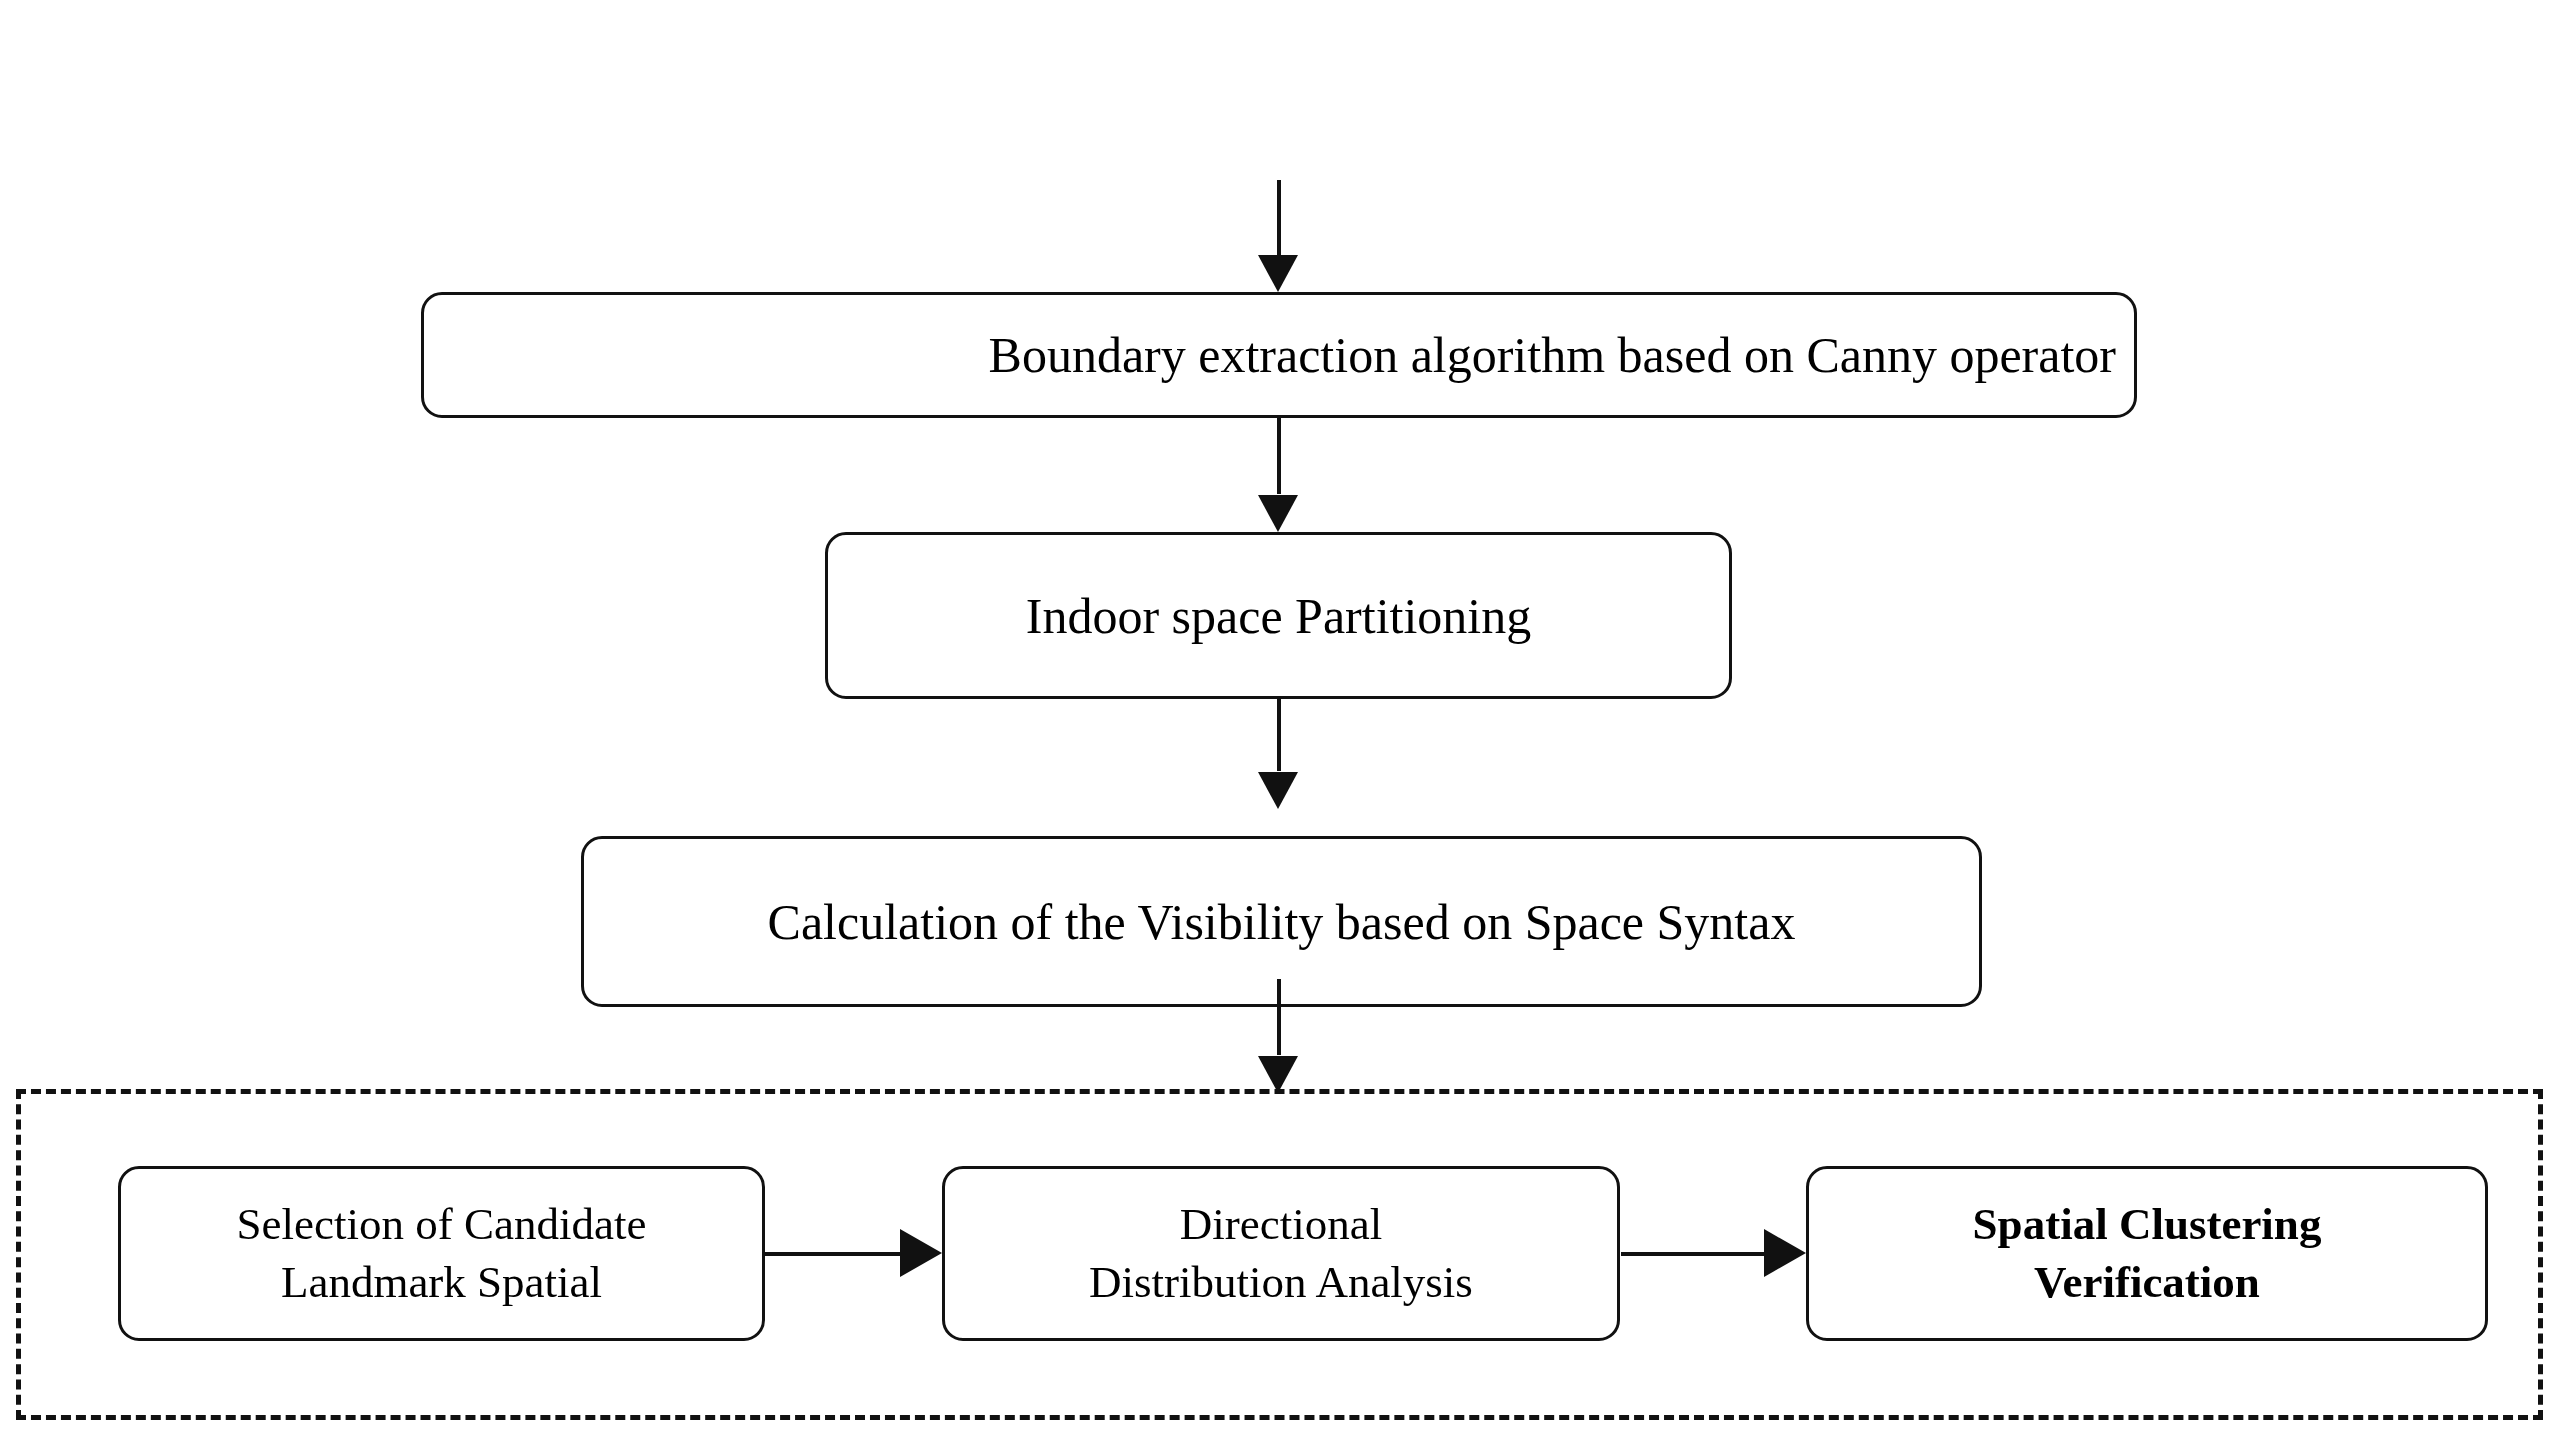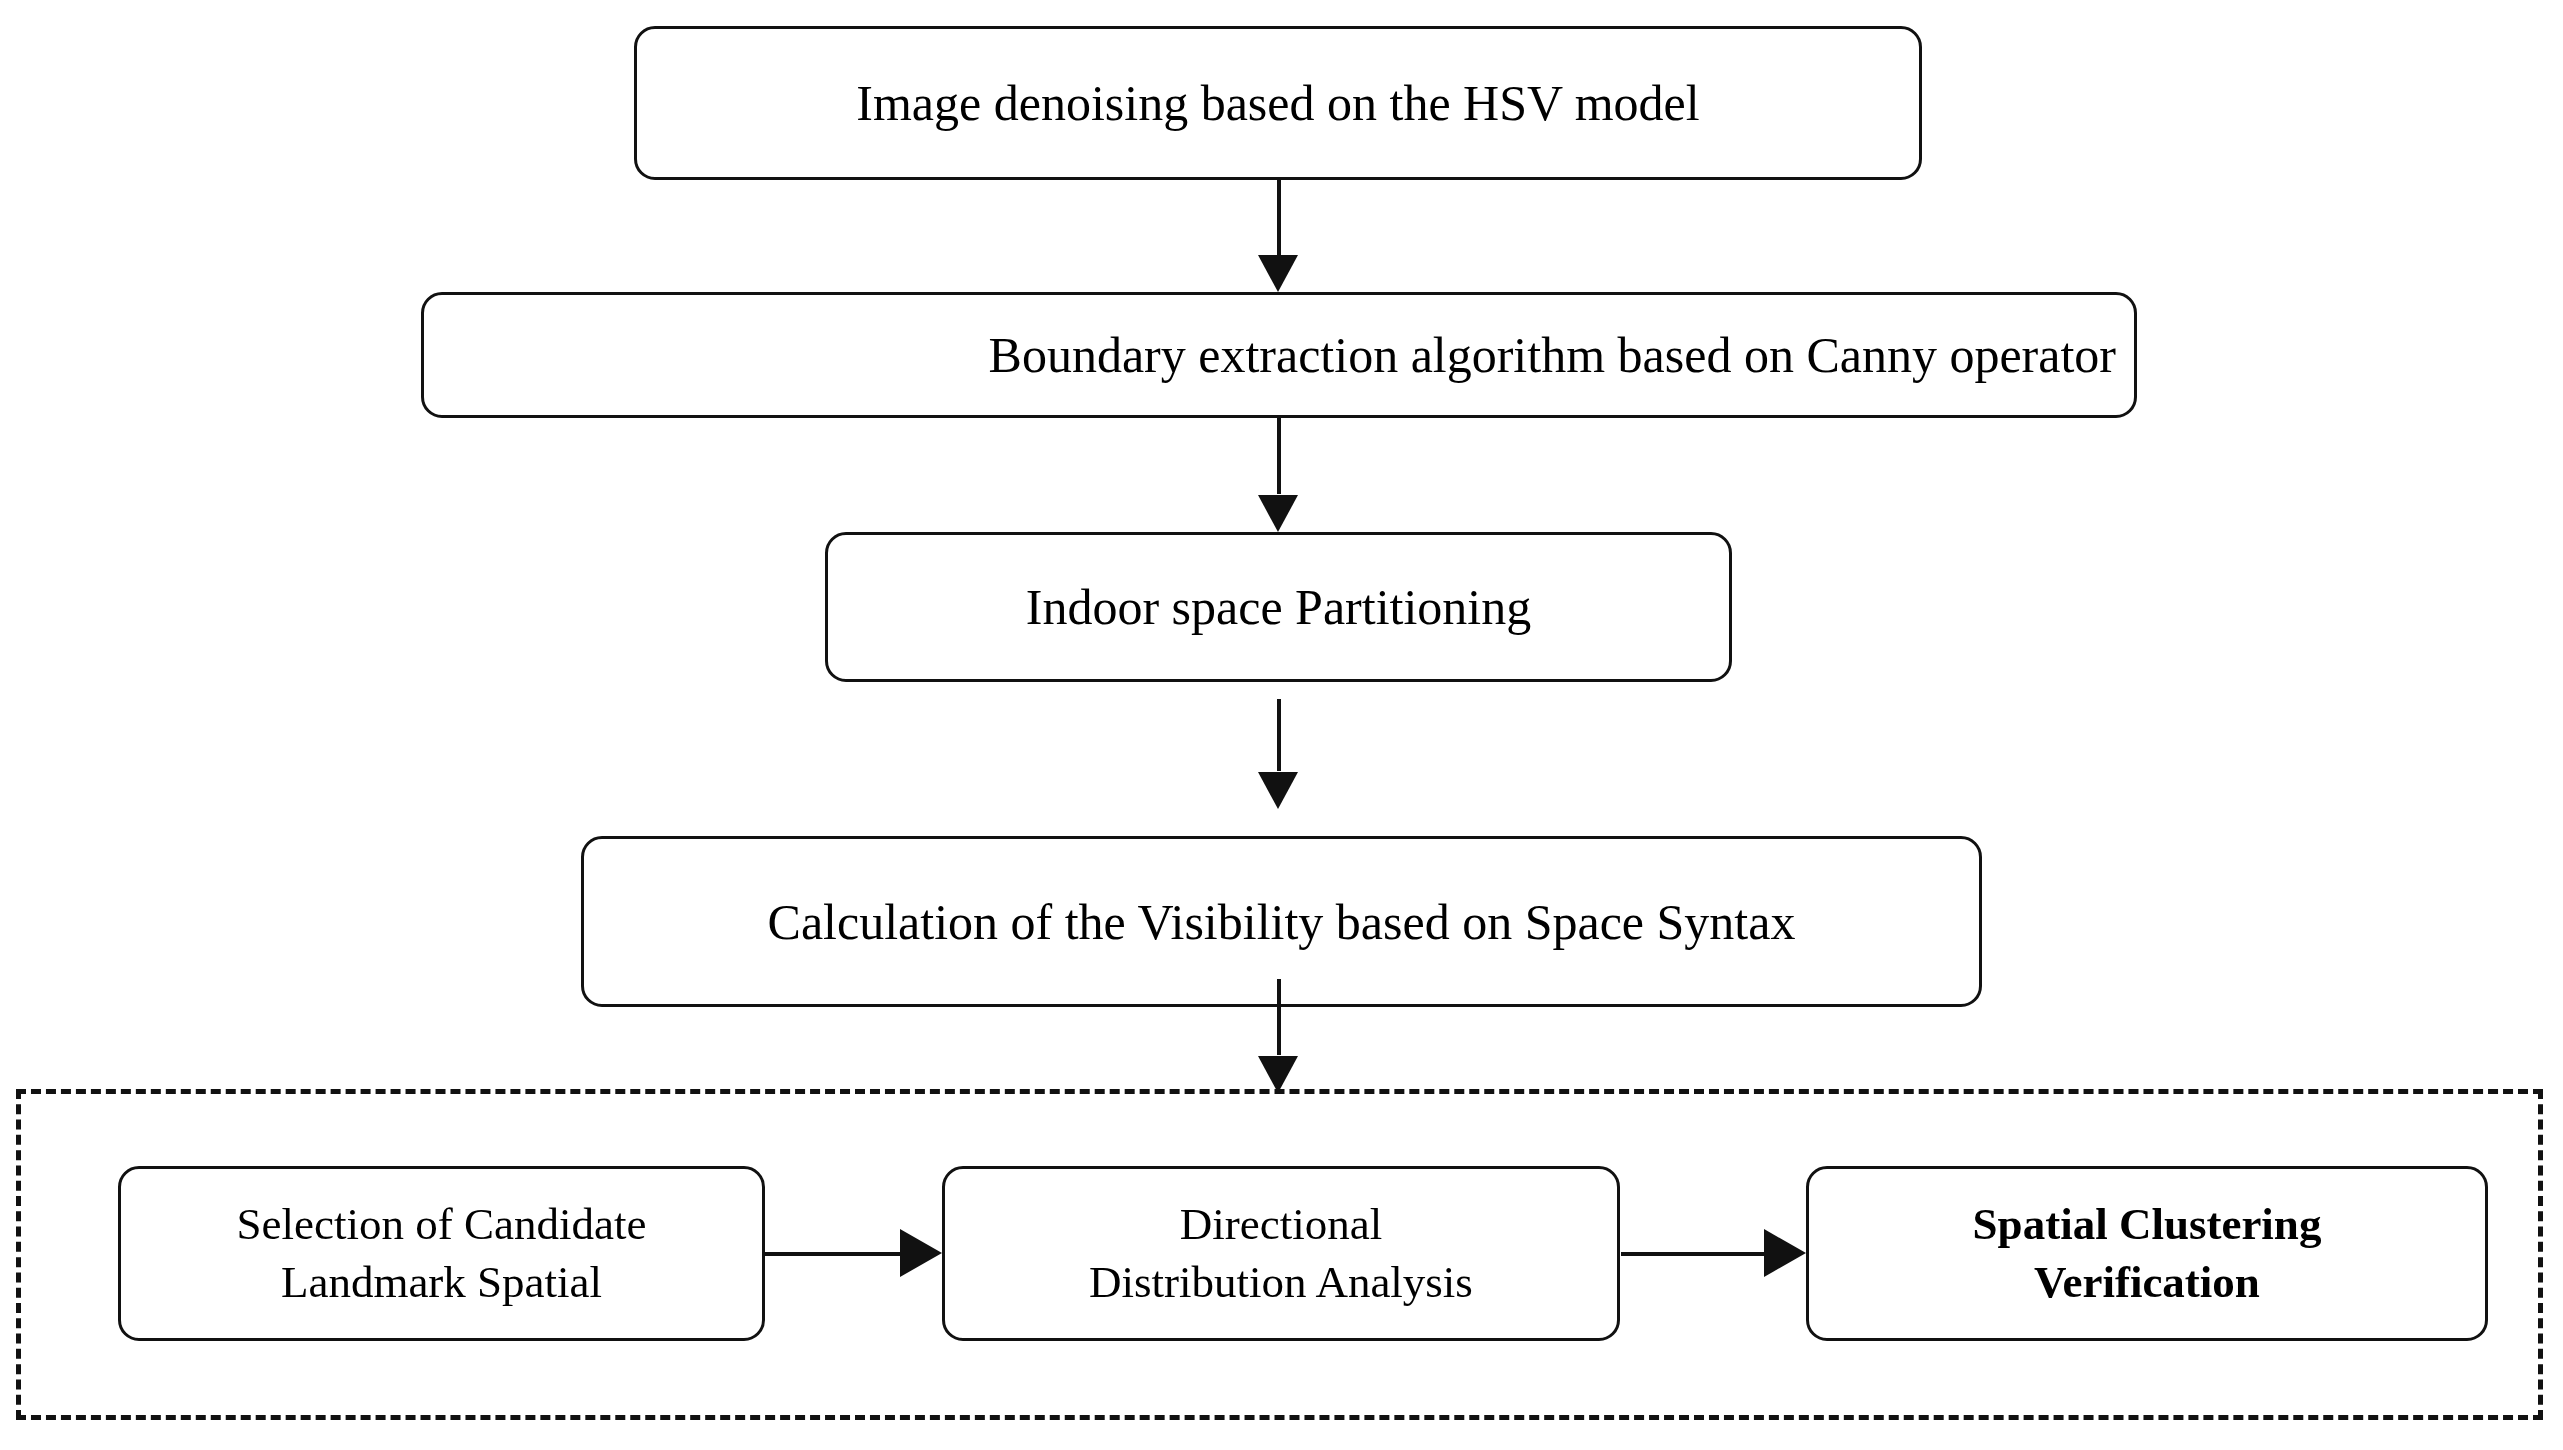--- a/index.html
+++ b/index.html
@@ -87,39 +87,36 @@
     border-top: 24.4px solid transparent;
     border-bottom: 24.4px solid transparent;
     border-left: 42px solid #111111;
   }
 </style>
 </head>
 <body>
 
 <div id="stage">
 
-  <div class="node n-top" style="left:634px; top:26px; width:1288px; height:154px;">
-    <span class="label">Image denoising based on the HSV model</span>
-  </div>
 
   <div class="v-conn" style="left:1258px; top:180px; width:41px; height:112px;">
     <div class="shaft" style="height:75px;"></div>
     <div class="head"></div>
   </div>
 
   <div class="node n-top" style="left:421px; top:292px; width:1716px; height:126px;text-align:right;">
     <span class="label">Boundary extraction algorithm based on Canny operator</span>
   </div>
 
   <div class="v-conn" style="left:1258px; top:418px; width:41px; height:114px;">
     <div class="shaft" style="height:76px;"></div>
     <div class="head"></div>
   </div>
 
-  <div class="node n-top" style="left:825px; top:532px; width:907px; height:150px;">
+  <div class="node n-top" style="left:825px; top:532px; width:907px; height:167px;">
     <span class="label">Indoor space Partitioning</span>
   </div>
 
   <div class="v-conn" style="left:1258px; top:699px; width:41px; height:110px;">
     <div class="shaft" style="height:72px;"></div>
     <div class="head"></div>
   </div>
 
   <div class="node n-top" style="left:581px; top:836px; width:1401px; height:171px;align-items:center;">
     <span class="label">Calculation of the Visibility based on Space Syntax</span>

